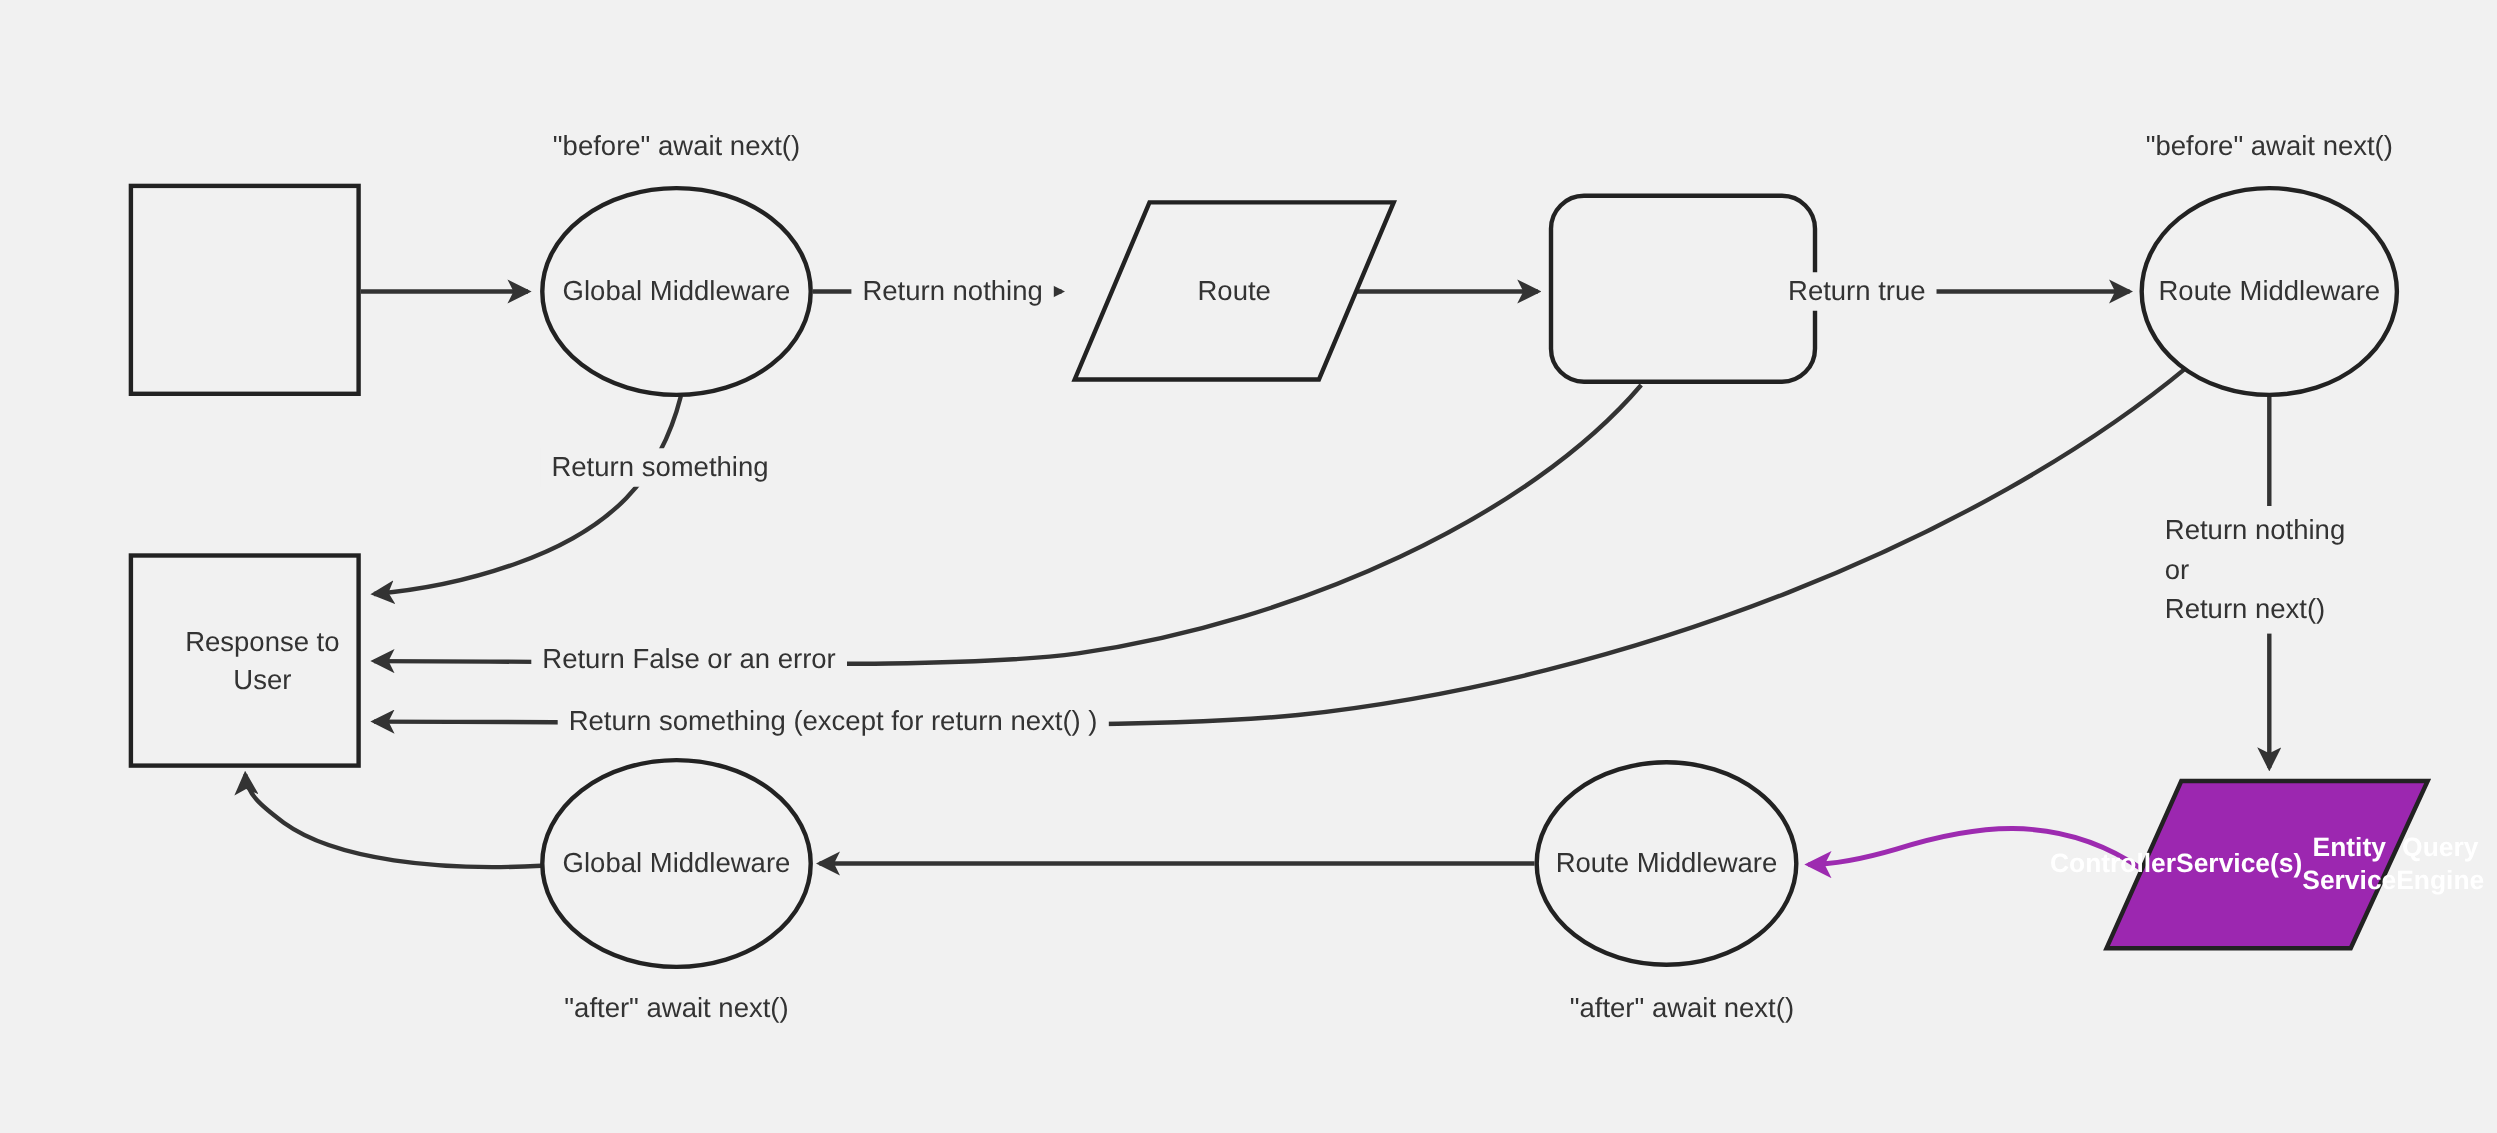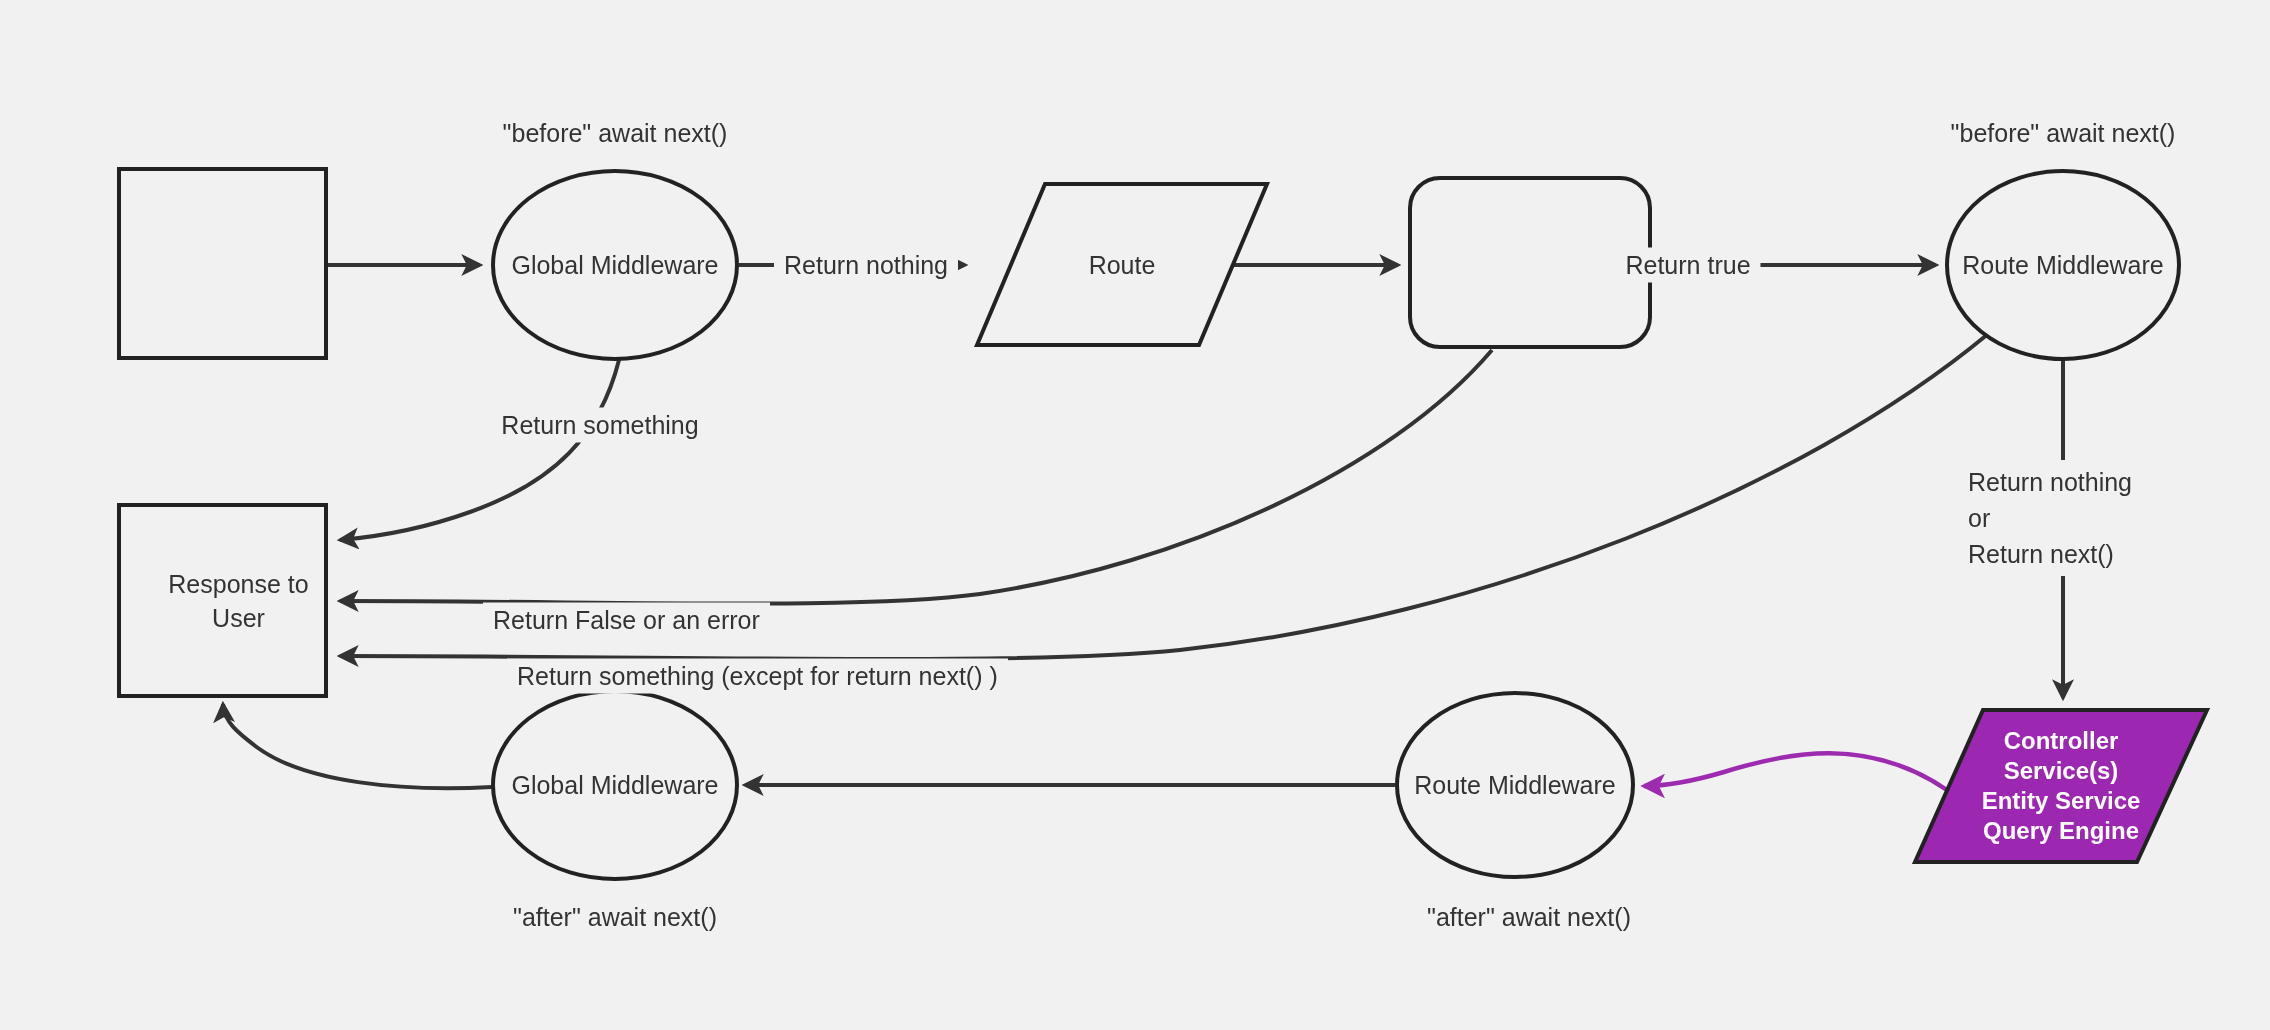--- a/index.html
+++ b/index.html
@@ -23,33 +23,31 @@
     line-height: 34px;
     padding: 0 14px;
     box-sizing: border-box;
     white-space: pre-line;
   }
   .controller-label {
     font-weight: bold;
     color: #ffffff;
     font-size: 24px;
     line-height: 30px;
-    flex-direction: column;
   }
   .lbl {
     position: absolute;
     transform: translate(-50%, -50%);
     font-size: 25px;
     white-space: nowrap;
   }
   .lbl.bg { background: #f1f1f1; padding: 3px 10px; }
   .lbl.left {
     transform: translateY(-50%);
     text-align: left;
-    margin-top: 20px;
   }
   .lbl-block {
     position: absolute;
     font-size: 25px;
     line-height: 36px;
     background: #f1f1f1;
     padding: 4px 6px;
     text-align: left;
     white-space: nowrap;
   }

